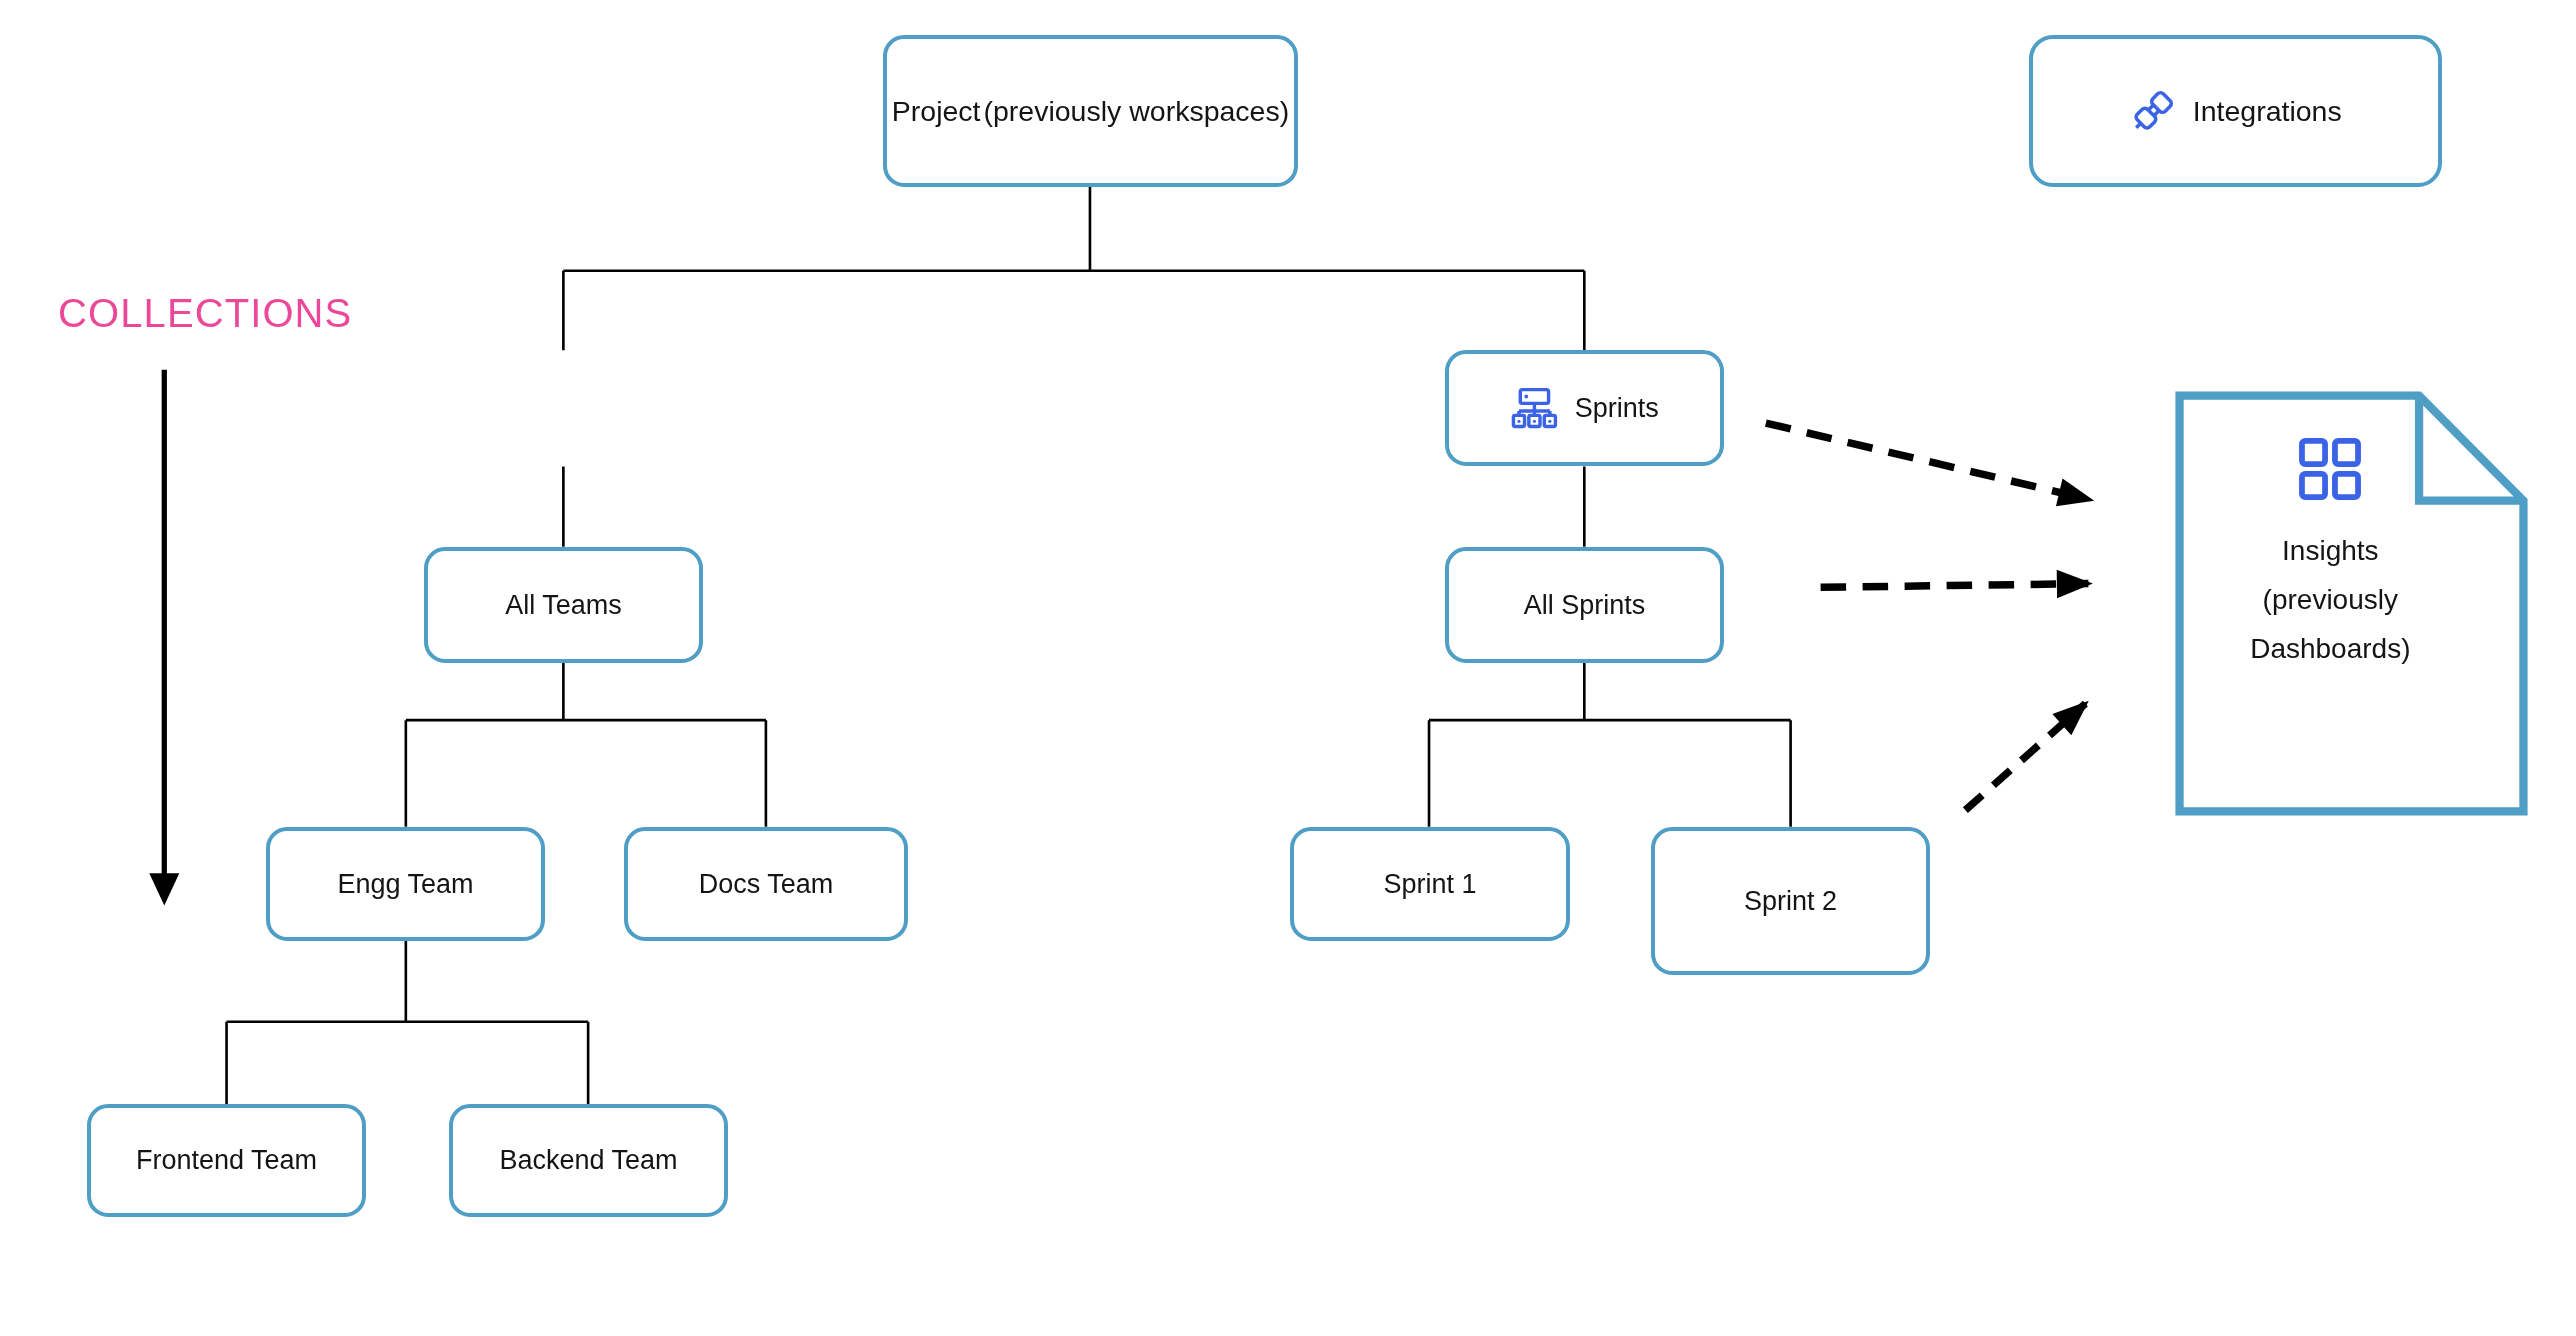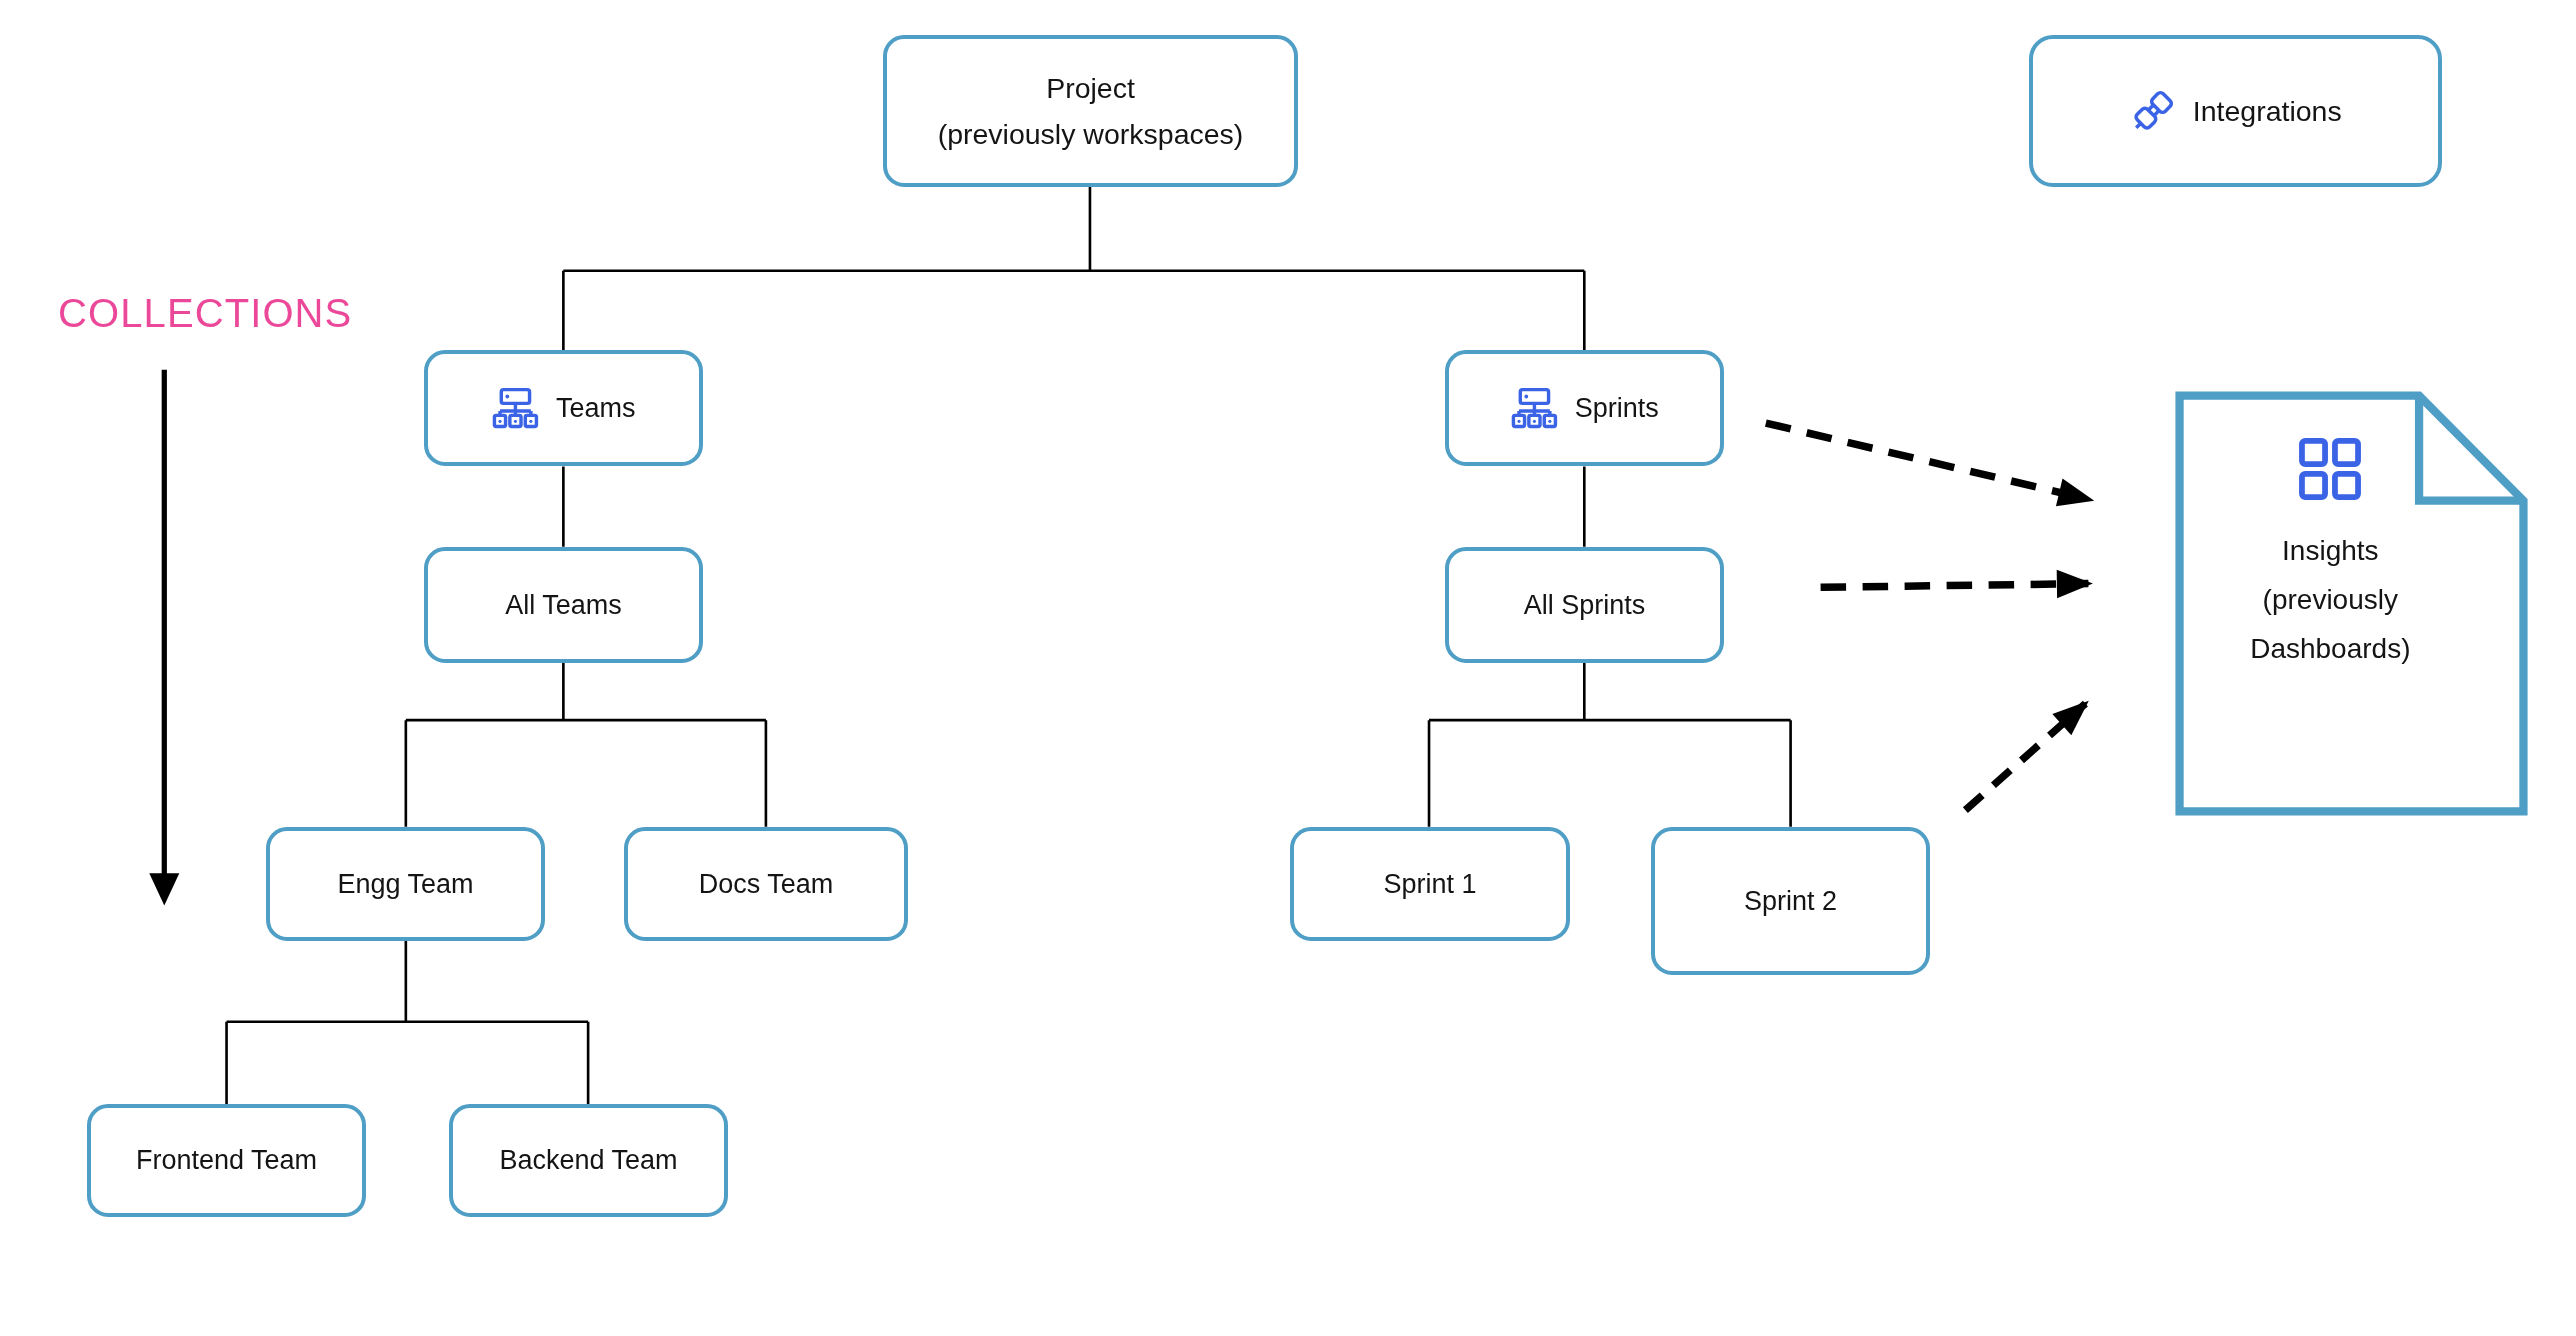--- a/index.html
+++ b/index.html
@@ -8,21 +8,21 @@
     font-family:"Liberation Sans", sans-serif;color:#141414;overflow:hidden;
   }
   .wires{position:absolute;left:0;top:0;z-index:0;}
   .node{
     position:absolute;box-sizing:border-box;background:#fff;
     border:4.5px solid #4f9ec6;border-radius:21px;
     display:flex;align-items:center;justify-content:center;gap:16.5px;
     font-size:27px;line-height:1.2;color:#141414;z-index:2;text-align:center;
   }
   .node .ico{display:flex;align-items:center;}
-  .project-box{flex-direction:column;gap:3px;font-size:28.5px;line-height:1.5;}
+  .project-box{flex-direction:row;gap:3px;font-size:28.5px;line-height:1.5;}
   .pill{border-radius:24px;font-size:28.5px;}
   .collections{
     position:absolute;left:58px;top:291px;font-size:40px;letter-spacing:1.1px;
     color:#ec4899;z-index:2;
   }
   .doc{position:absolute;left:2175px;top:391px;width:353px;height:425px;z-index:2;}
   .doc .outline{position:absolute;left:0;top:0;}
   .doc .content{
     position:absolute;left:0;top:0;width:88%;height:100%;
     display:flex;flex-direction:column;align-items:center;justify-content:flex-start;
@@ -73,36 +73,20 @@
           <rect x="15" y="3.5" width="18" height="15" rx="4"></rect>
           <path d="M20 18.5 V26 M28 18.5 V26"></path>
           <rect x="15" y="26" width="18" height="15" rx="4"></rect>
           <path d="M24 41 V47.5"></path>
         </g>
       </svg>
     </span>
     <span>Integrations</span>
   </div>
 
-  <div class="node" style="left:424px;top:350px;width:279px;height:116px;">
-    <span class="ico">
-      <svg width="48" height="43" viewBox="0 0 56 50" fill="none" stroke="#3b63e6" stroke-width="4">
-        <rect x="12" y="3" width="33" height="16" rx="2.5"></rect>
-        <circle cx="19" cy="11" r="2.2" fill="#3b63e6" stroke="none"></circle>
-        <path d="M28.5 19 V28 M10.5 28 H46.5 M10.5 28 V33 M28.5 28 V33 M46.5 28 V33"></path>
-        <rect x="4" y="33" width="13" height="13" rx="2"></rect>
-        <rect x="22" y="33" width="13" height="13" rx="2"></rect>
-        <rect x="40" y="33" width="13" height="13" rx="2"></rect>
-        <circle cx="10.5" cy="40" r="1.8" fill="#3b63e6" stroke="none"></circle>
-        <circle cx="28.5" cy="40" r="1.8" fill="#3b63e6" stroke="none"></circle>
-        <circle cx="46.5" cy="40" r="1.8" fill="#3b63e6" stroke="none"></circle>
-      </svg>
-    </span>
-    <span>Teams</span>
-  </div>
 
   <div class="node" style="left:1445px;top:350px;width:279px;height:116px;">
     <span class="ico">
       <svg width="48" height="43" viewBox="0 0 56 50" fill="none" stroke="#3b63e6" stroke-width="4">
         <rect x="12" y="3" width="33" height="16" rx="2.5"></rect>
         <circle cx="19" cy="11" r="2.2" fill="#3b63e6" stroke="none"></circle>
         <path d="M28.5 19 V28 M10.5 28 H46.5 M10.5 28 V33 M28.5 28 V33 M46.5 28 V33"></path>
         <rect x="4" y="33" width="13" height="13" rx="2"></rect>
         <rect x="22" y="33" width="13" height="13" rx="2"></rect>
         <rect x="40" y="33" width="13" height="13" rx="2"></rect>

